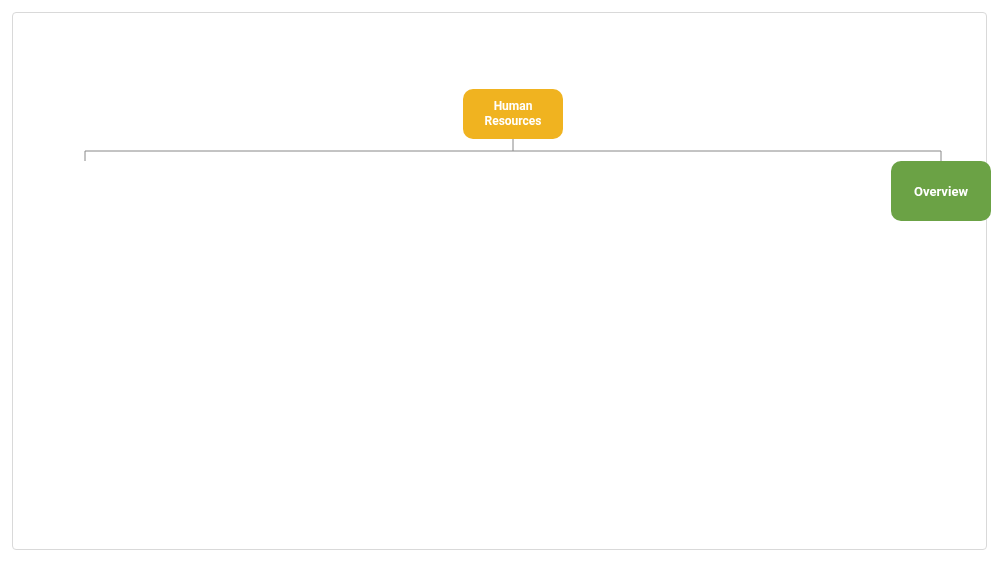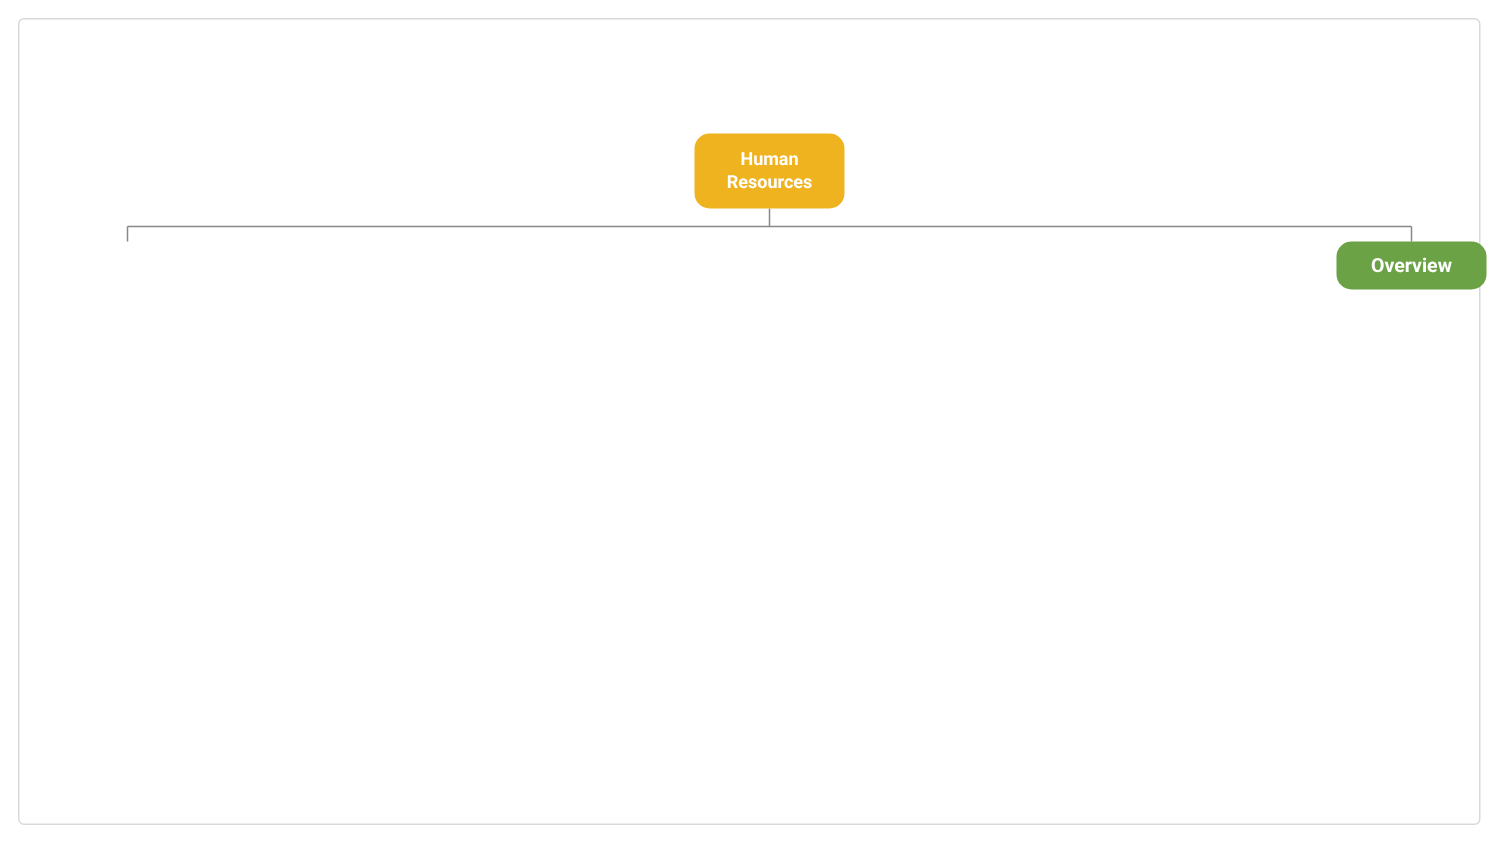--- a/index.html
+++ b/index.html
@@ -40,21 +40,21 @@
       font-weight: 700;
       font-size: 12px;
       line-height: 1.25;
       padding: 4px 16px;
     }
     .child-node {
       position: absolute;
       left: 878px;
       top: 148px;
       width: 100px;
-      height: 32px;
+      height: 60px;
       background: #6ba245;
       color: #ffffff;
       border-radius: 10px;
       display: flex;
       align-items: center;
       justify-content: center;
       text-align: center;
       font-weight: 700;
       font-size: 13px;
       padding: 4px 6px;

